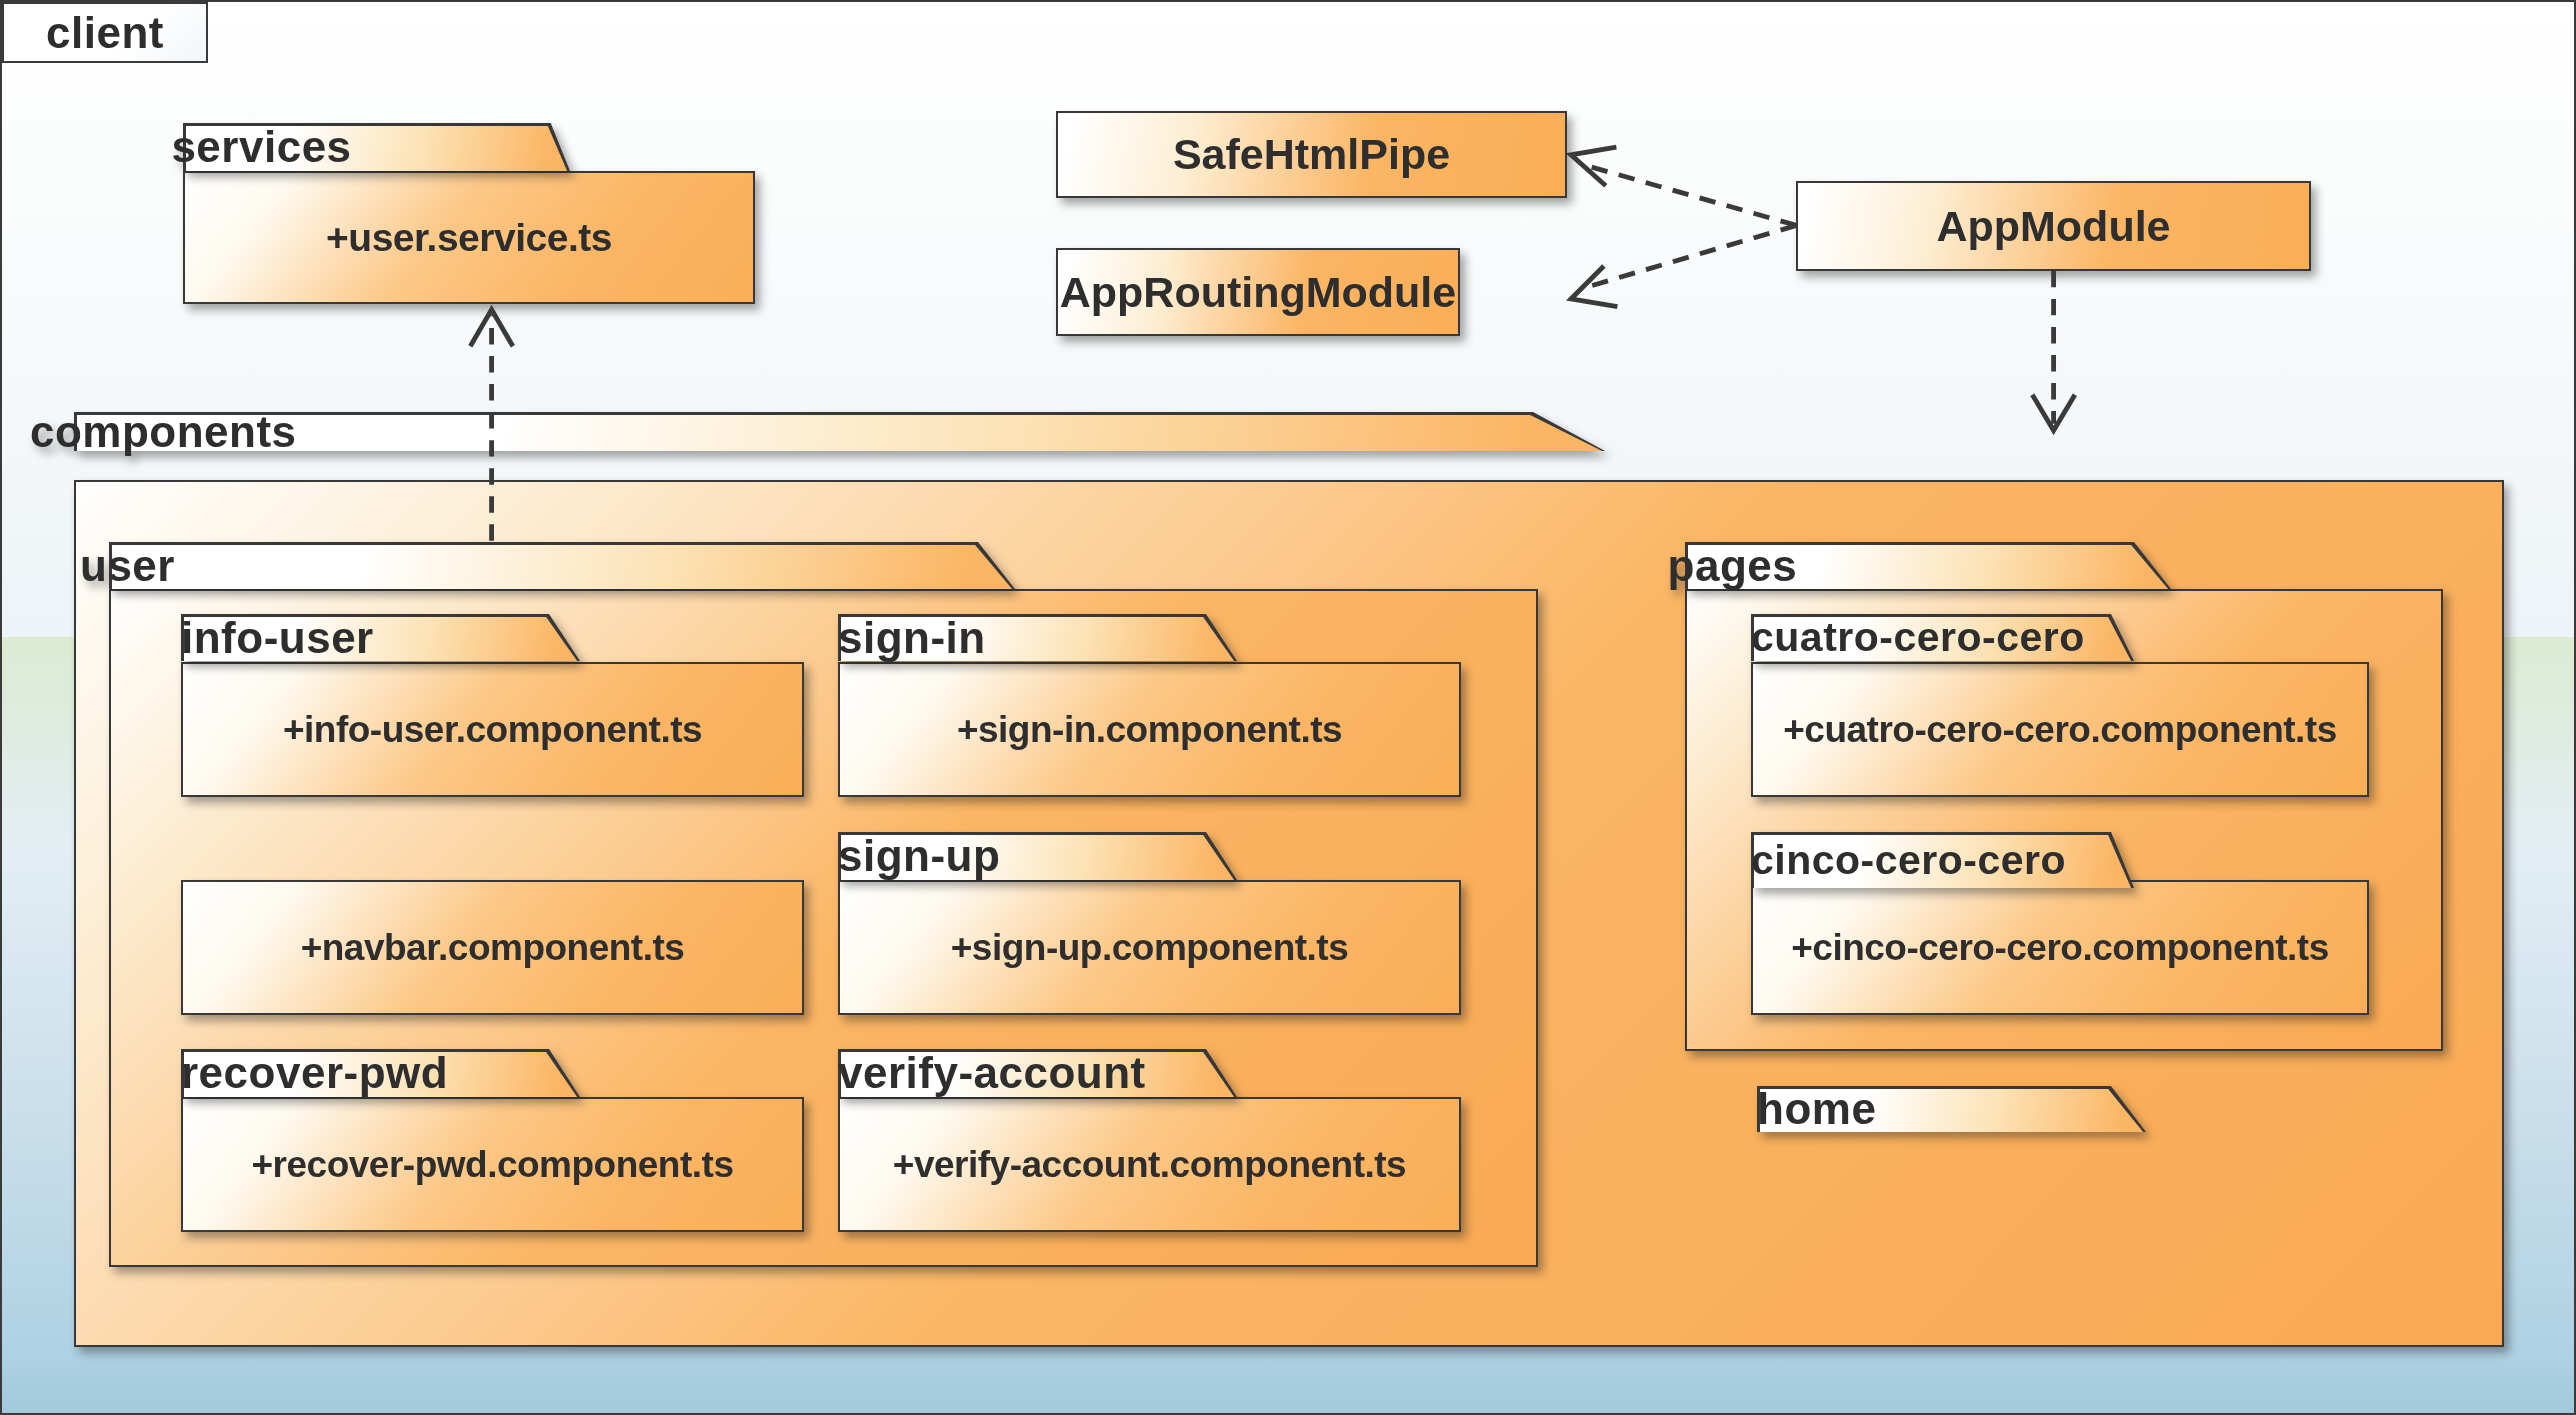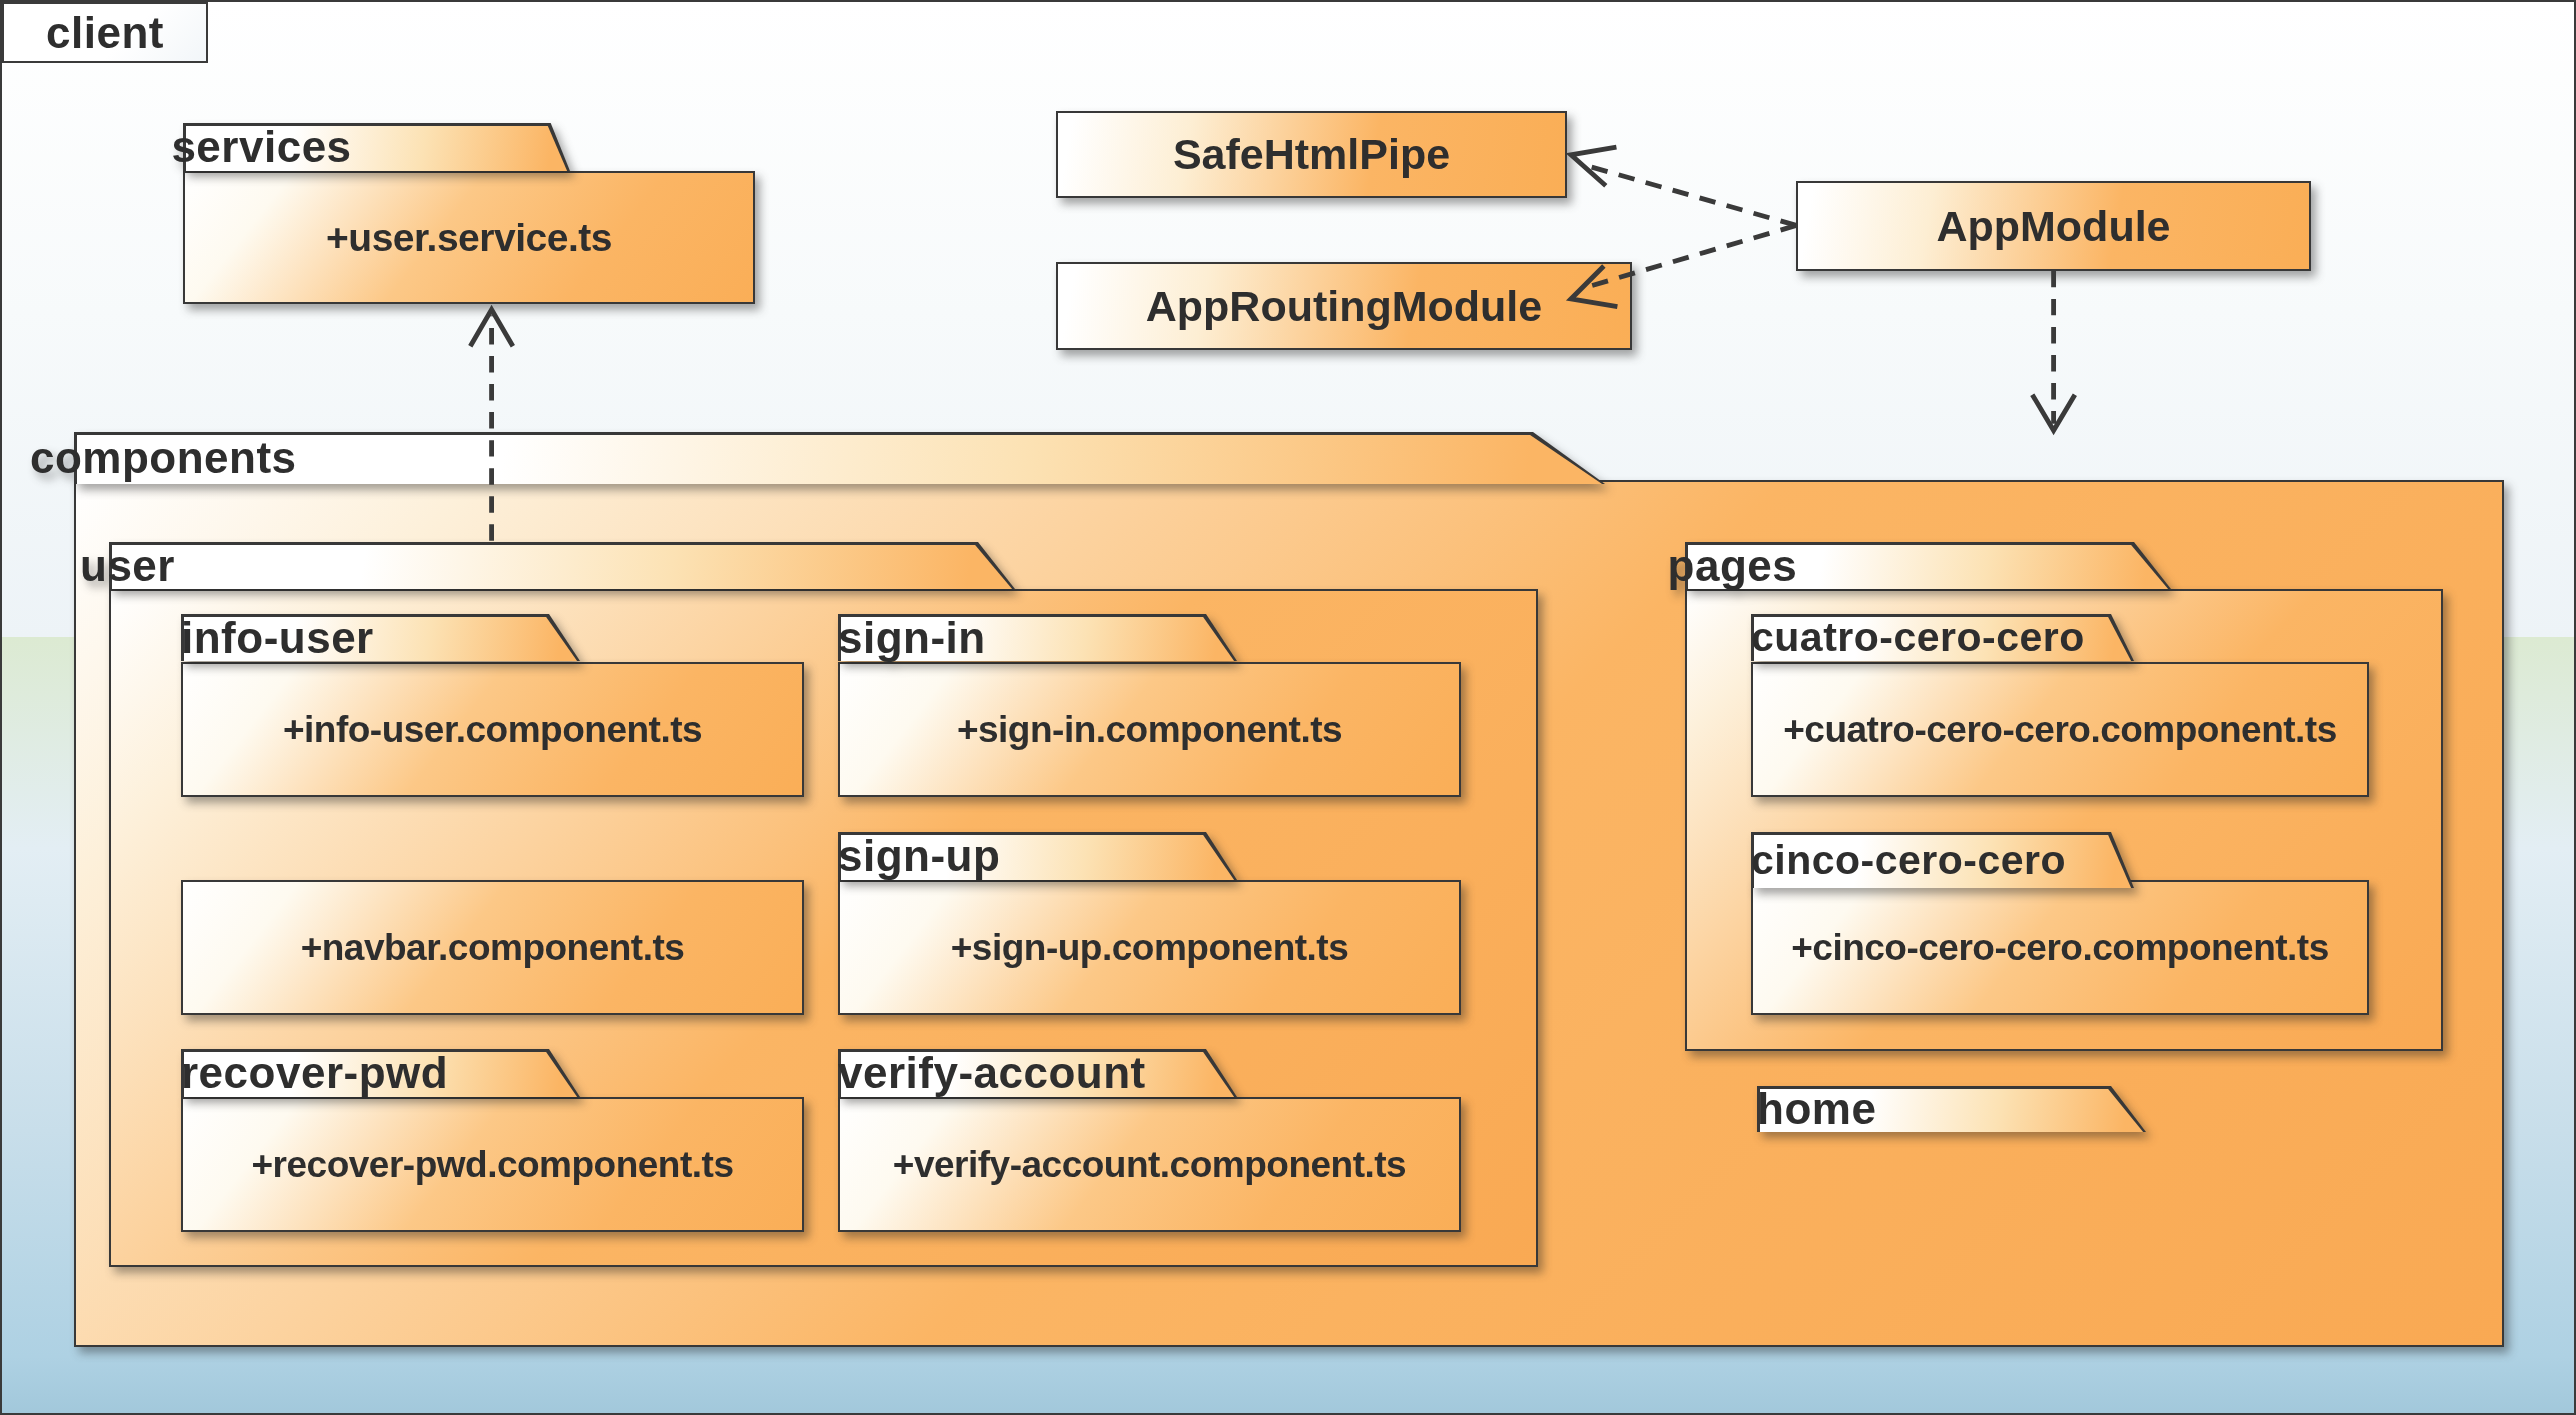--- a/index.html
+++ b/index.html
@@ -47,21 +47,21 @@
 </head>
 <body>
 
 <div class="page">
 
   <div class="client-tab">
     <span class="title-lg">client</span>
   </div>
 
   <div class="pkg-body z-comp" style="left:72px;top:478px;width:2430px;height:867px;"></div>
-  <div class="tab z-comp" style="left:72px;top:430px;width:1531px;height:52px;padding-left:36px;--s:72px;">
+  <div class="tab z-comp" style="left:72px;top:410px;width:1531px;height:39px;padding-left:36px;--s:72px;">
     <div class="t-dark"></div>
     <div class="t-fill"></div>
     <div class="t-label">
         <span class="title-lg" style="transform:translateX(-44px);">components</span>
       </div>
   </div>
 
   <div class="pkg-body z-grp" style="left:107px;top:587px;width:1429px;height:678px;"></div>
   <div class="tab z-grp" style="left:107px;top:540px;width:906px;height:47px;--s:37px;">
     <div class="t-dark"></div>
@@ -176,21 +176,21 @@
     <div class="t-dark"></div>
     <div class="t-fill"></div>
     <div class="t-label">
         <span class="title-lg" style="transform:translateX(-11.6px);">services</span>
       </div>
   </div>
 
   <div class="classbox z-top" style="left:1054px;top:109px;width:511px;height:87px;">
     <span class="title-md">SafeHtmlPipe</span>
   </div>
-  <div class="classbox z-top" style="left:1054px;top:260px;width:576px;height:88px;">
+  <div class="classbox z-top" style="left:1054px;top:246px;width:404px;height:88px;">
     <span class="title-md">AppRoutingModule</span>
   </div>
   <div class="classbox z-top" style="left:1794px;top:179px;width:515px;height:90px;">
     <span class="title-md">AppModule</span>
   </div>
 
   <svg class="arrows" width="2576" height="1415" viewBox="0 0 2663 1463">
     <g stroke="#3a3a3a" stroke-width="5" fill="none">
 
       <line x1="506" y1="557" x2="506" y2="324" stroke-dasharray="17 12"></line>

